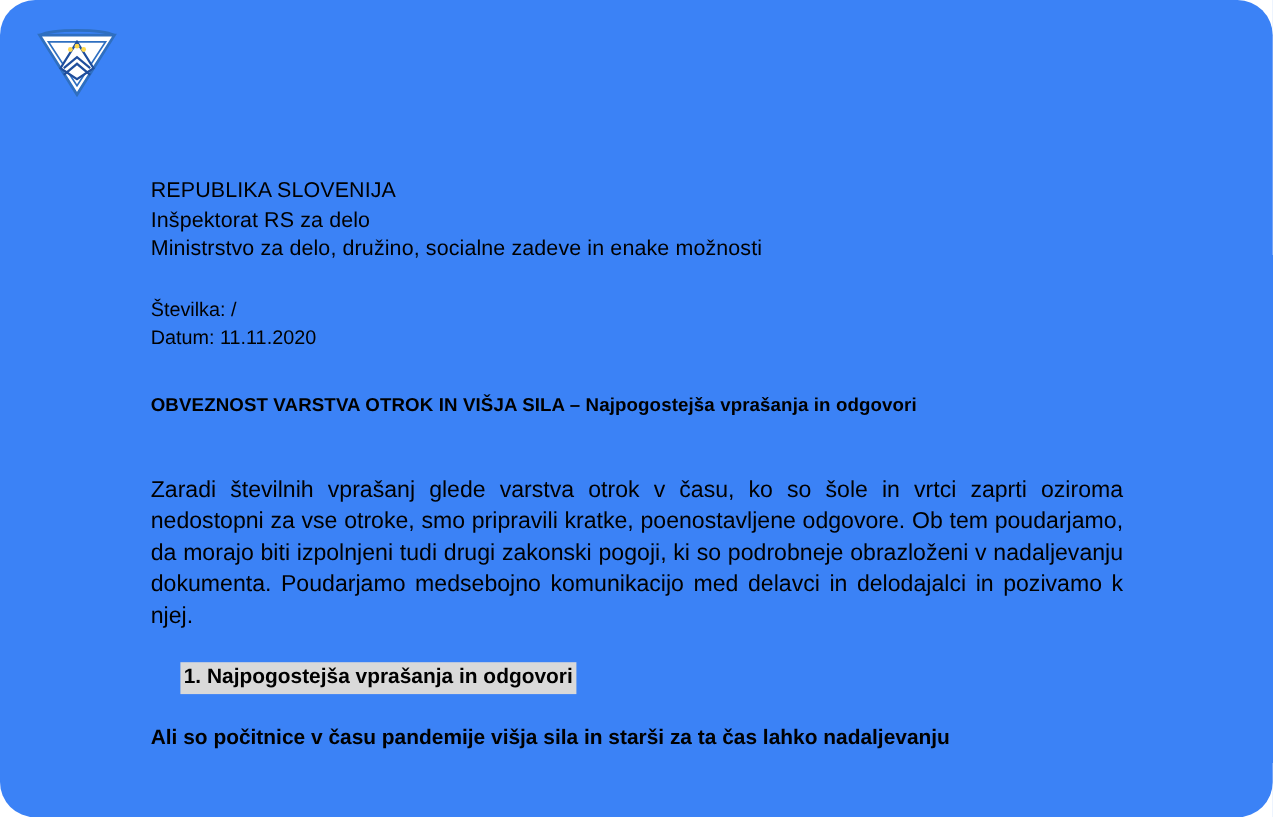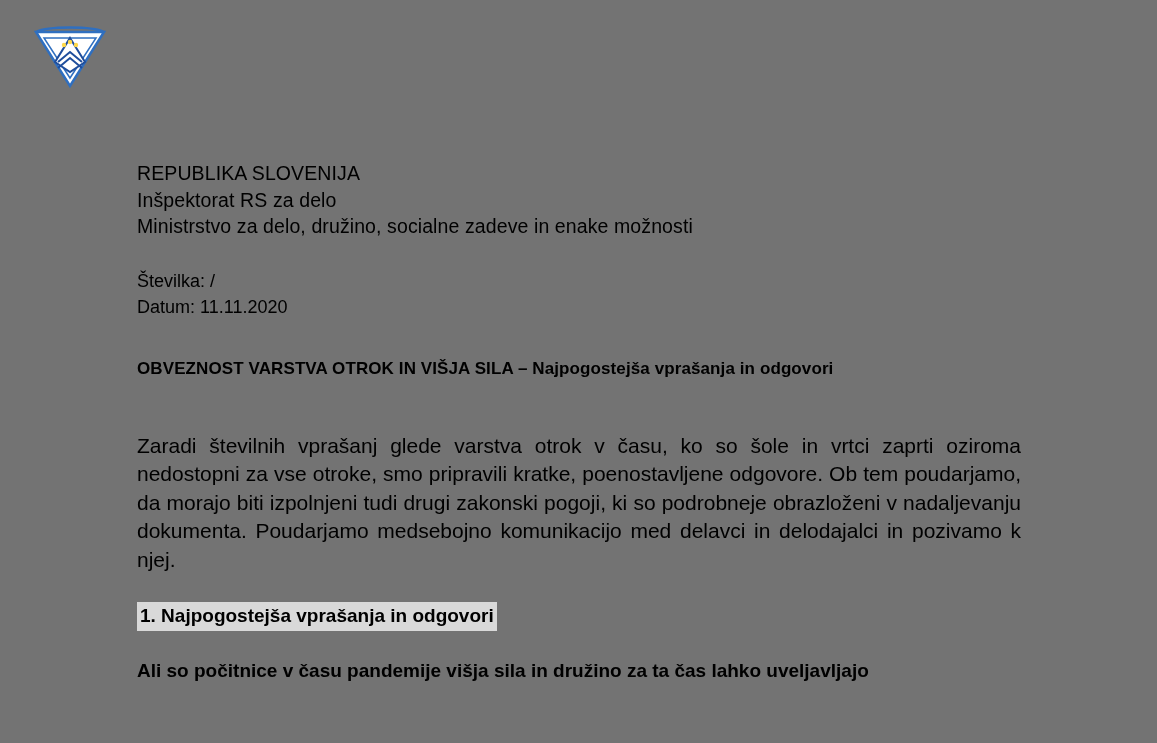--- a/index.html
+++ b/index.html
@@ -11,21 +11,22 @@
     width: 1157px;
     height: 743px;
     position: relative;
     font-family: "Liberation Sans", sans-serif;
     color: #000000;
     overflow: hidden;
   }
   .page {
     position: absolute;
     inset: 0;
-    background: #737373;
+    background: #3b82f6;
+    border-radius: 32px;
   }
   .logo {
     position: absolute;
     left: 28px;
     top: 22px;
     width: 84px;
     height: 68px;
   }
   .doc-body {
     position: absolute;
@@ -64,20 +65,21 @@
     text-align: justify;
   }
   .section-heading {
     margin-top: 28px;
     display: inline-block;
     background: #d9d9d9;
     font-size: 19px;
     font-weight: bold;
     padding: 2px 3px 3px 3px;
     line-height: 24px;
+    margin-left: 27px;
   }
   .question {
     margin-top: 26px;
     font-size: 19px;
     font-weight: bold;
     line-height: 28.5px;
     text-align: justify;
   }
 </style>
 </head>
@@ -113,16 +115,16 @@
     </div>
 
     <div class="doc-title">OBVEZNOST VARSTVA OTROK IN VIŠJA SILA – Najpogostejša vprašanja in odgovori</div>
 
     <div class="intro">Zaradi številnih vprašanj glede varstva otrok v času, ko so šole in vrtci zaprti oziroma nedostopni za vse otroke, smo pripravili kratke, poenostavljene odgovore. Ob tem poudarjamo, da morajo biti izpolnjeni tudi drugi zakonski pogoji, ki so podrobneje obrazloženi v nadaljevanju dokumenta. Poudarjamo medsebojno komunikacijo med delavci in delodajalci in pozivamo k njej.</div>
 
     <div>
       <div class="section-heading">1. Najpogostejša vprašanja in odgovori</div>
     </div>
 
-    <div class="question">Ali so počitnice v času pandemije višja sila in družino za ta čas lahko uveljavljajo</div>
+    <div class="question">Ali so počitnice v času pandemije višja sila in starši za ta čas lahko nadaljevanju</div>
 
   </div>
 </div>
 
 </body></html>

